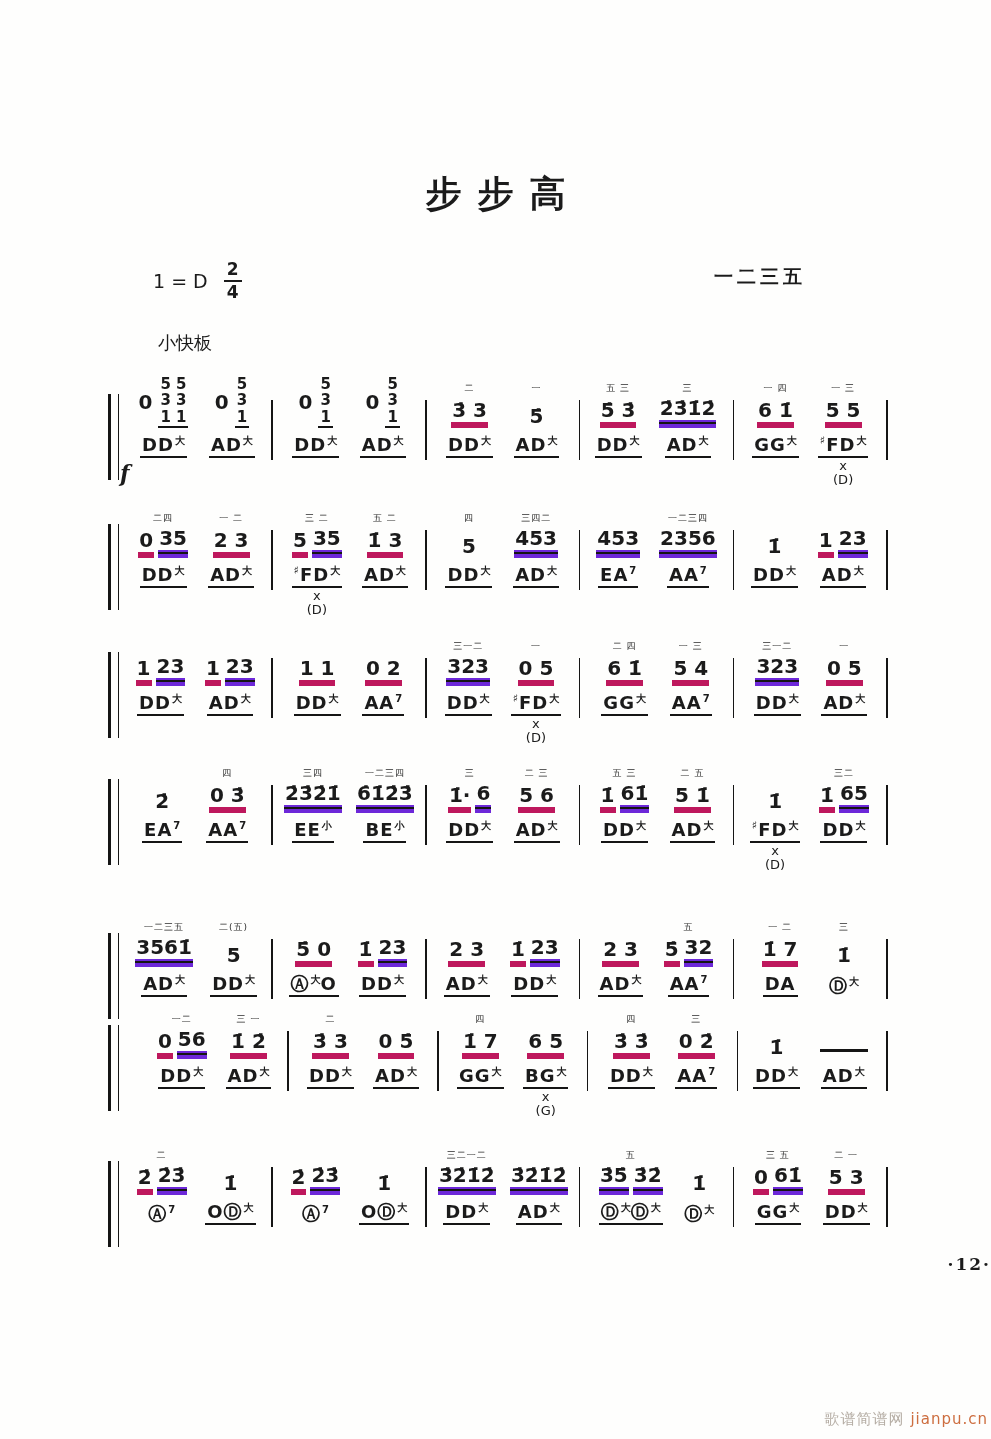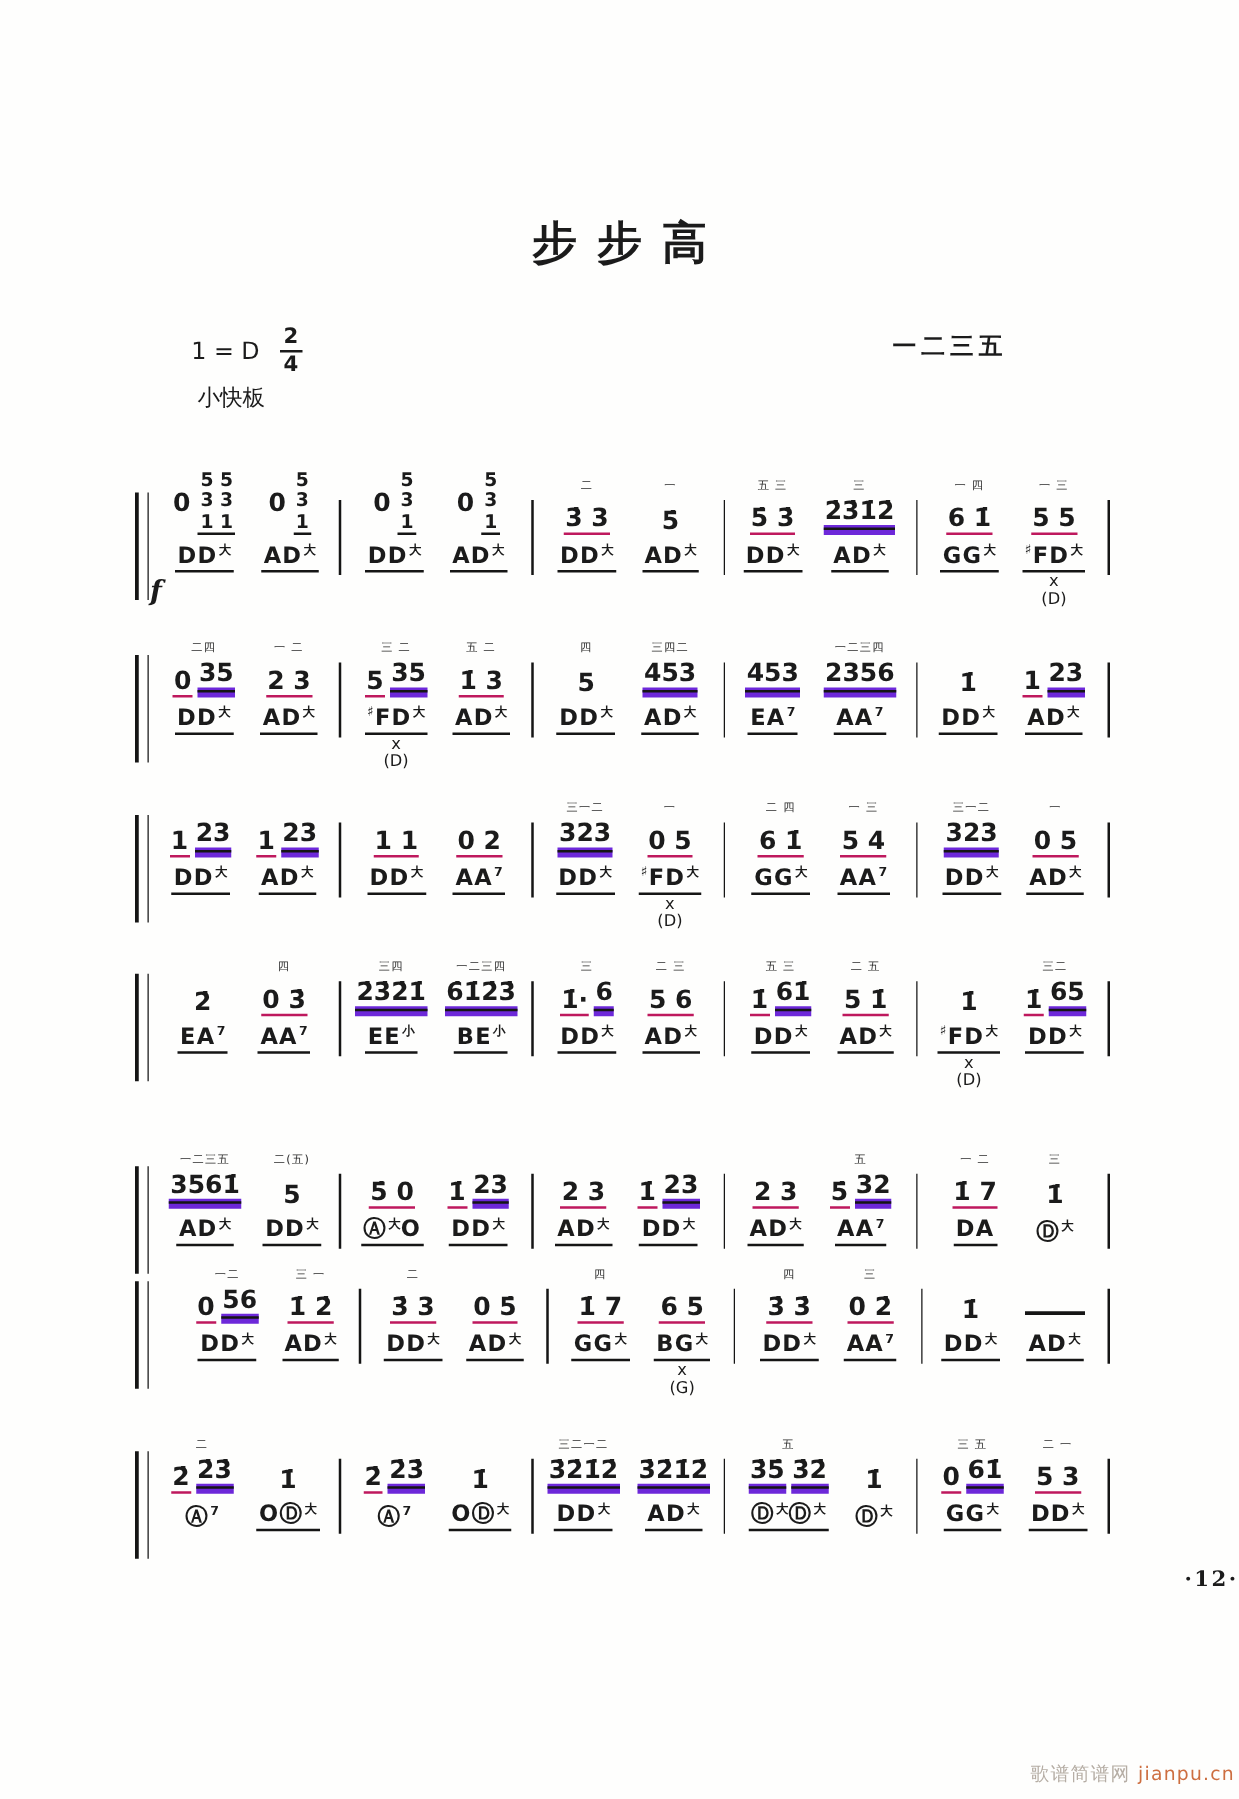--- a/index.html
+++ b/index.html
@@ -18,40 +18,40 @@
     font-size:19px;font-weight:400;font-family:"DejaVu Sans",sans-serif;justify-content:center;
   }
   .fraction{display:inline-flex;flex-direction:column;align-items:center;line-height:1;
     font-size:17px;font-weight:700;}
   .fraction .num{border-bottom:2px solid #1b1b1b;padding:0 3px 2px;}
   .fraction .den{padding-top:2px;}
   .composer{
     position:absolute;top:264px;left:714px;font-size:19px;font-weight:700;letter-spacing:4px;
     font-family:"DejaVu Sans",sans-serif;
   }
-  .tempo{position:absolute;top:306px;left:158px;font-size:18px;font-family:"DejaVu Sans",sans-serif;}
+  .tempo{position:absolute;top:331px;left:158px;font-size:18px;font-family:"DejaVu Sans",sans-serif;}
   .dynamic{
     position:absolute;top:460px;left:120px;font-size:22px;font-weight:700;font-style:italic;
     font-family:"DejaVu Serif",serif;
   }
   .score{position:absolute;left:108px;top:0;width:780px;height:1439px;}
   .system{position:absolute;left:0;width:100%;display:flex;align-items:flex-start;}
   .bracket{flex:0 0 auto;width:7px;height:86px;margin-top:12px;
     border-left:3px solid #151515;border-right:1.5px solid #151515;}
   .measures{flex:1;display:flex;align-items:flex-start;}
   .measure{flex:1;display:flex;justify-content:space-evenly;align-items:flex-start;padding:0 2px;}
   .barline{flex:0 0 auto;width:1.5px;height:60px;background:#151515;margin-top:18px;}
   .beat{position:relative;display:flex;flex-direction:column;align-items:center;padding:0 3px;}
   .fing{height:14px;font-size:9px;letter-spacing:1px;white-space:pre;color:#2a2a2a;
     font-family:"DejaVu Sans",sans-serif;}
   .mel{height:32px;display:flex;align-items:flex-end;white-space:pre;
     font-size:20px;font-weight:700;font-family:"DejaVu Sans",sans-serif;line-height:1;}
   .mel.has-stack{align-items:flex-end;}
   .seg{display:inline-block;line-height:1;padding:0 1px 2px;margin:0 2px;}
-  .seg.u1{border-bottom:2px solid #be185d;}
+  .seg.u1{border-bottom:6px solid #be185d;}
   .seg.u2{border-bottom:8px solid #6d28d9;position:relative;}
   .seg.u2::after{content:"";position:absolute;left:0;right:0;bottom:-4px;height:2px;background:#151515;}
   .seg.mid{transform:translateY(-14px);}
   .dashnote{display:inline-block;width:48px;height:3px;background:#151515;margin:0 4px 7px;}
   .stack{display:inline-flex;flex-direction:column;align-items:center;margin:0 3px;
     font-size:15px;font-weight:700;line-height:1;}
   .stack .srow{padding:0 2px 1px;}
   .stack .srow:last-child{border-bottom:2px solid #151515;margin-top:1px;}
   .chordrow{height:24px;margin-top:6px;display:flex;align-items:flex-end;}
   .chord{line-height:1;padding:0 2px 2px;font-size:18px;font-weight:700;letter-spacing:1px;

